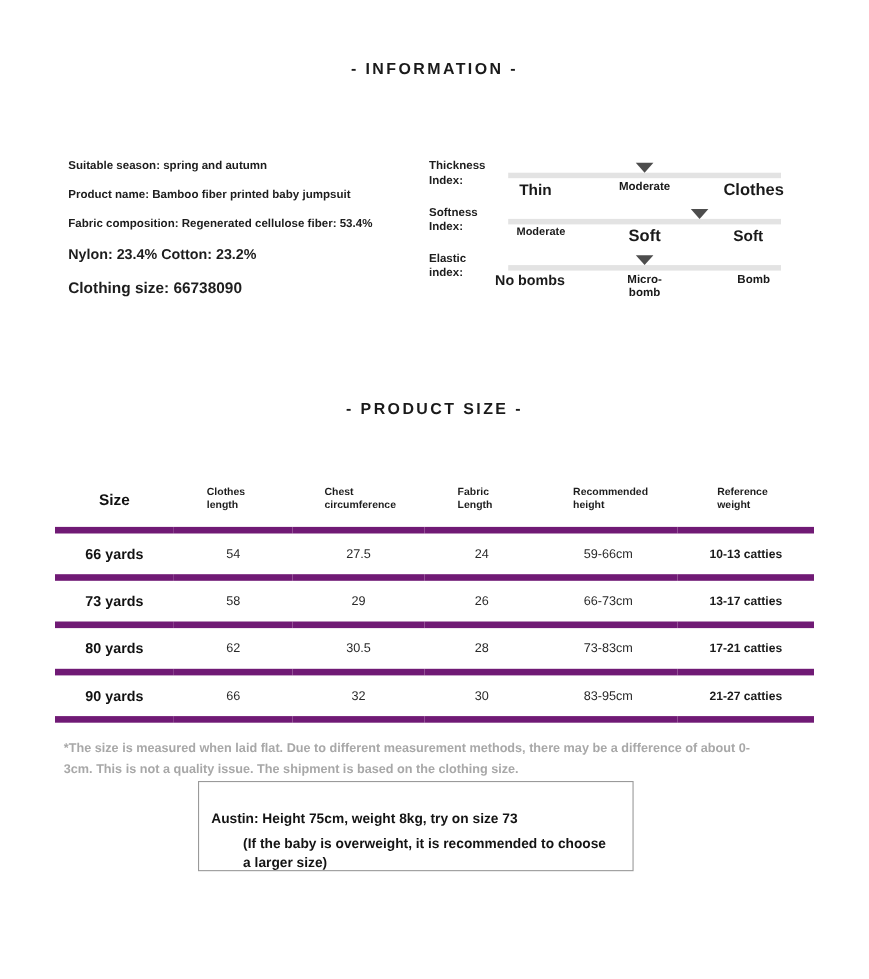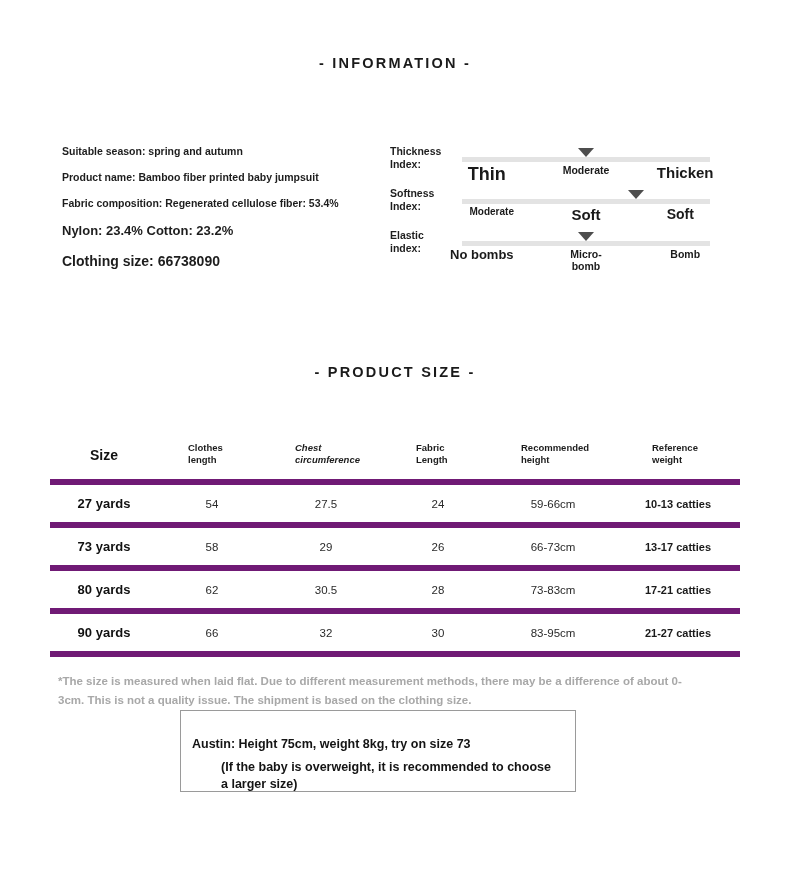--- a/index.html
+++ b/index.html
@@ -126,21 +126,21 @@
     display: inline-block;
     text-align: left;
   }
   .th-size {
     font-size: 14px;
     font-weight: bold;
     color: #111;
   }
   .col-size { width: 108px; }
   .col-a { width: 108px; }
-  .col-b { width: 120px; font-style: italic; }
+  .col-b { width: 120px; }
   .col-c { width: 104px; }
   .col-d { width: 126px; }
   .col-e { width: 124px; }
   .cell-size { font-size: 13px; font-weight: bold; color: #111; }
   .cell-num { font-size: 11.5px; color: #2a2a2a; }
   .cell-strong { font-size: 11px; font-weight: bold; color: #1a1a1a; }
 
   
   #size-note {
     position: absolute;
@@ -197,23 +197,23 @@
 
 <div id="index-block">
 
   <div class="index-row">
     <div class="index-label">Thickness Index:</div>
     <div class="track-wrap">
       <div class="track">
         <div class="marker" style="left:50%"></div>
       </div>
       <div class="ticks">
-        <div class="tick" style="left:10%;font-size:18px">Thin</div>
+        <div class="tick" style="left:10%;font-size:14px">Thin</div>
         <div class="tick" style="left:50%;font-size:10.5px">Moderate</div>
-        <div class="tick" style="left:90%;font-size:15px">Thicken</div>
+        <div class="tick" style="left:90%;font-size:15px">Clothes</div>
       </div>
     </div>
   </div>
 
   <div class="index-row">
     <div class="index-label">Softness Index:</div>
     <div class="track-wrap">
       <div class="track">
         <div class="marker" style="left:70%"></div>
       </div>
@@ -249,21 +249,21 @@
       <th class="col-size"><span class="th-size">Size</span></th>
       <th class="col-a"><span class="th-label" style="width:48px">Clothes length</span></th>
       <th class="col-b"><span class="th-label" style="width:62px">Chest circumference</span></th>
       <th class="col-c"><span class="th-label" style="width:44px">Fabric Length</span></th>
       <th class="col-d"><span class="th-label" style="width:64px">Recommended height</span></th>
       <th class="col-e"><span class="th-label" style="width:52px">Reference weight</span></th>
     </tr>
   </thead>
   <tbody>
     <tr>
-      <td class="cell-size">27 yards</td>
+      <td class="cell-size">66 yards</td>
       <td class="cell-num">54</td>
       <td class="cell-num">27.5</td>
       <td class="cell-num">24</td>
       <td class="cell-num">59-66cm</td>
       <td class="cell-strong">10-13 catties</td>
     </tr>
     <tr>
       <td class="cell-size">73 yards</td>
       <td class="cell-num">58</td>
       <td class="cell-num">29</td>

